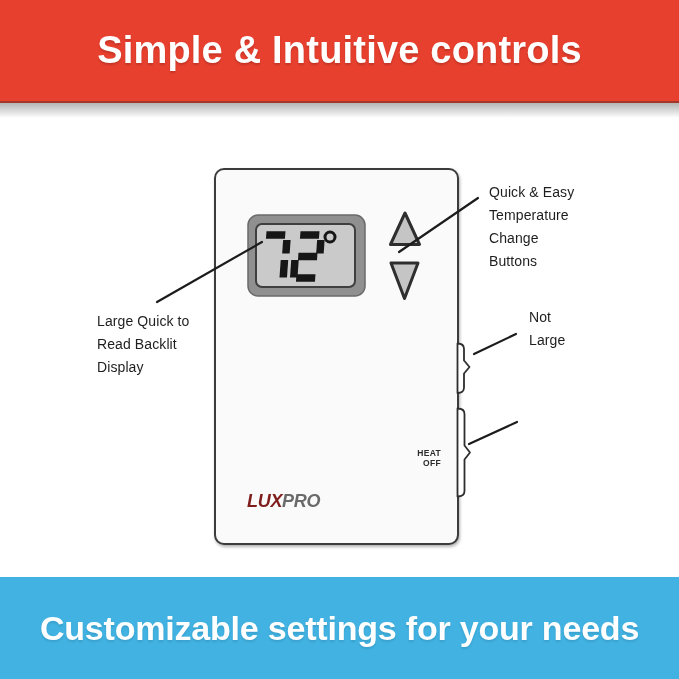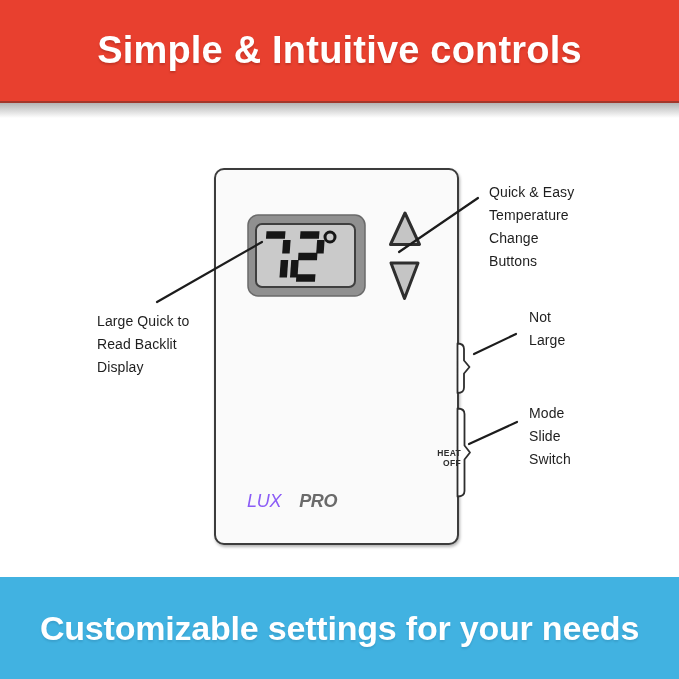--- a/index.html
+++ b/index.html
@@ -37,30 +37,30 @@
   .label {
     position:absolute; white-space:pre-line; color:#1e1e1e;
     font-size:14px; line-height:23px; letter-spacing:0.1px;
   }
   .label-buttons  { left:489px; top:181px; }
   .label-notused  { left:529px; top:306px; }
   .label-mode     { left:529px; top:402px; }
   .label-display  { left:97px;  top:310px; }
   
   .heatoff {
-    position:absolute; left:420px; top:448px; width:41px; text-align:right;
+    position:absolute; left:400px; top:448px; width:41px; text-align:right;
     font-size:8.5px; font-weight:bold; line-height:10px; color:#2c2c2c;
     letter-spacing:0.3px;
   }
   .brand {
     position:absolute; left:247px; top:491px; font-style:italic;
     font-size:18px; letter-spacing:-0.3px; white-space:nowrap;
   }
-  .brand .lux { color:#8b5cf6; font-weight:400;text-align:center; }
-  .brand .pro { color:#6a6a6a; font-weight:800;margin-left:18px; }
+  .brand .lux { color:#7f1d1d; font-weight:700;text-align:center; }
+  .brand .pro { color:#6a6a6a; font-weight:800; }
 </style>
 </head>
 <body>
 
 <div class="stage">
 
   <svg class="illus" width="679" height="679" viewBox="0 0 679 679">
 
     <rect x="215" y="169" width="243" height="375" rx="9" fill="#fafafa" stroke="#3c3c3c" stroke-width="2" style="filter:drop-shadow(1px 2px 1.5px rgba(0,0,0,0.30));"></rect>
 
@@ -100,23 +100,20 @@
   <div class="heatoff"><span>HEAT</span><br><span>OFF</span></div>
 
   <div class="brand"><span class="lux">LUX</span><span class="pro">PRO</span></div>
 
   <div class="label label-buttons">Quick &amp; Easy
 Temperature
 Change
 Buttons</div>
   <div class="label label-notused">Not
 Large</div>
-  <div class="label label-mode">Mode
-Slide
-Switch</div>
   <div class="label label-display">Large Quick to
 Read Backlit
 Display</div>
 
   <div class="banner-top">
     <span class="banner-text">Simple &amp; Intuitive controls</span>
   </div>
   <div class="banner-shadow"></div>
   <div class="banner-bottom">
     <span class="banner-text">Customizable settings for your needs</span>

